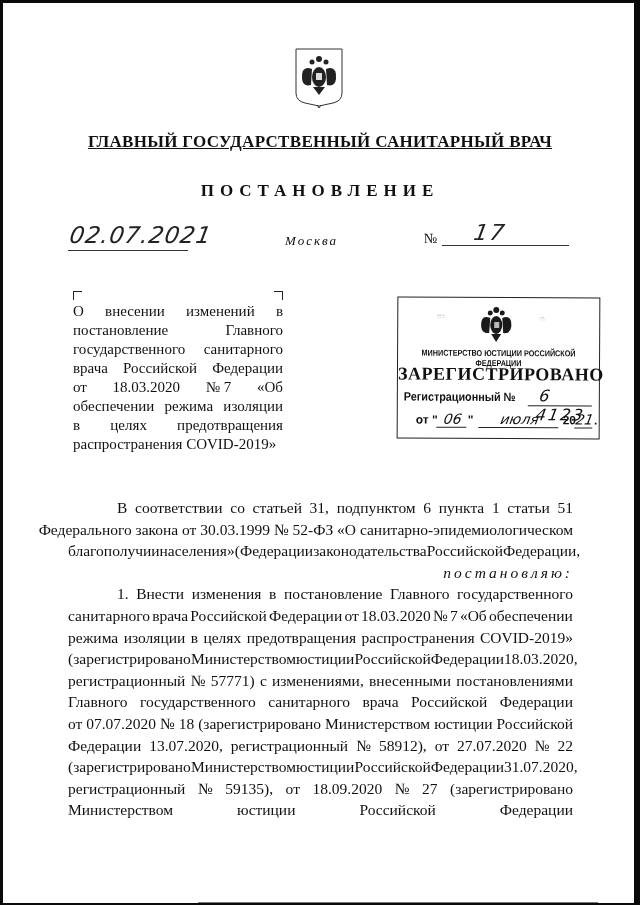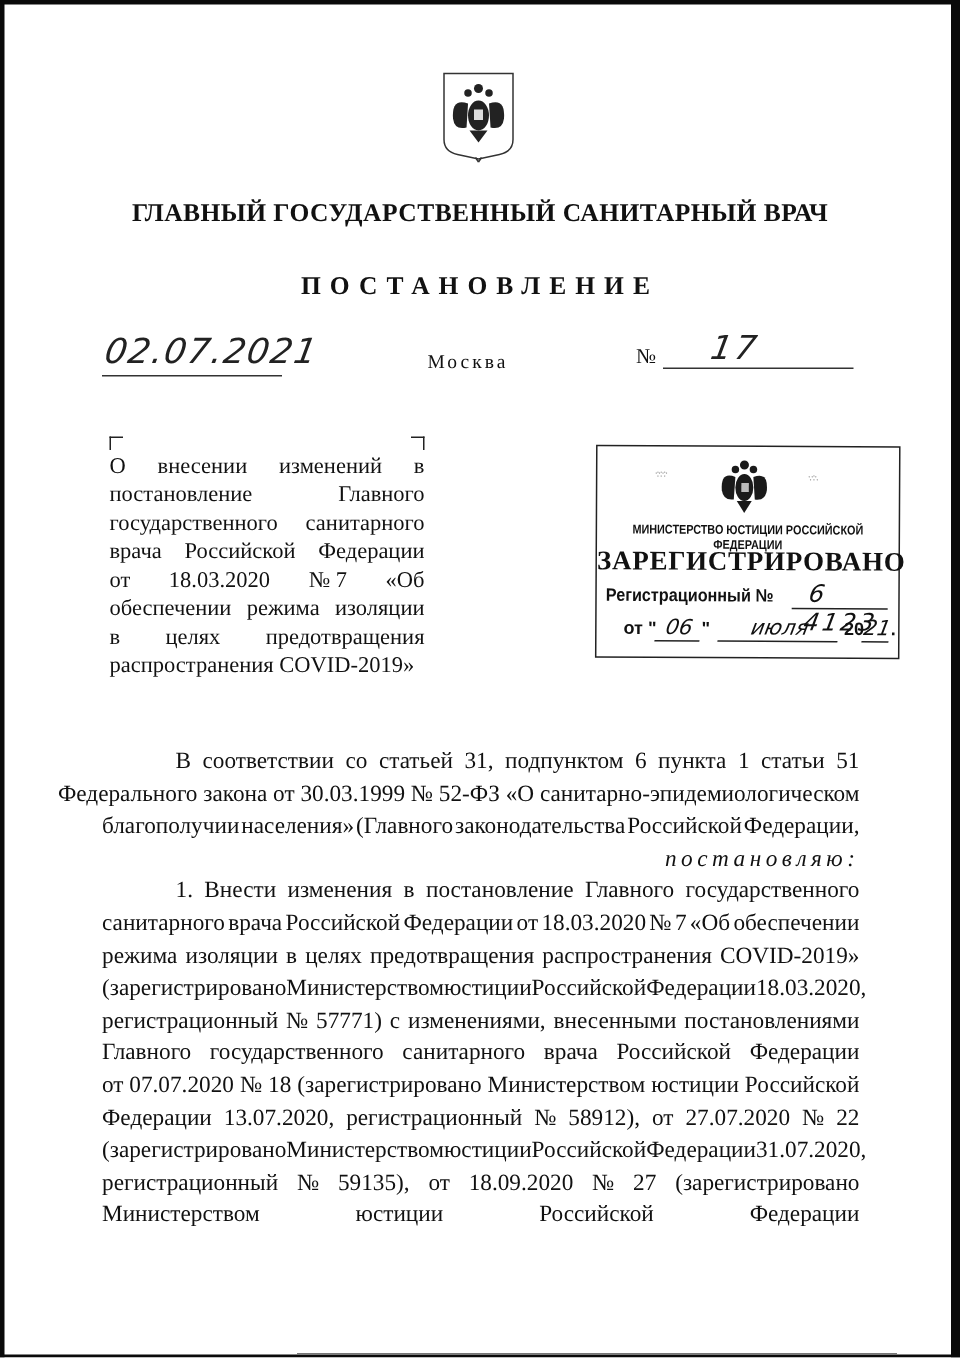--- a/index.html
+++ b/index.html
@@ -15,34 +15,35 @@
     .b-top { left: 0; top: 0; width: 640px; height: 3px; }
     .b-bottom { left: 0; bottom: 0; width: 640px; height: 2px; }
     .b-bottom-gray { position:absolute; left: 198px; bottom: 2px; width: 400px; height: 1px; background:#777; }
 
     .emblem { position: absolute; left: 293px; top: 47px; width: 52px; height: 64px; }
 
     .authority {
       position: absolute; left: 0; width: 640px; top: 132px;
       text-align: center; font-weight: bold; font-size: 17px; line-height: 20px;
       letter-spacing: 0.3px;
+      text-decoration: underline;
     }
     .doctype {
       position: absolute; left: 0; width: 640px; top: 181px;
       text-align: center; font-weight: bold; font-size: 17px; letter-spacing: 6px;
     }
 
     .date {
       position: absolute; left: 70px; top: 222px;
       font-family: "DejaVu Sans", sans-serif; font-style: italic;
       font-size: 23px; letter-spacing: 1px; color: #222;
       transform: skewX(-10deg);
     }
     .date-line { position: absolute; left: 68px; top: 250px; width: 120px; height: 1px; background: #333; }
-    .city { position: absolute; left: 285px; top: 233px; font-size: 13px; letter-spacing: 2px; }
+    .city { position: absolute; left: 285px; top: 233px; font-size: 13px; letter-spacing: 2px; font-style: italic; }
     .num-label { position: absolute; left: 424px; top: 231px; font-size: 14px; }
     .num-line { position: absolute; left: 442px; top: 245px; width: 127px; height: 1px; background: #333; }
     .num-value {
       position: absolute; left: 474px; top: 220px;
       font-family: "DejaVu Sans", sans-serif; font-style: italic; font-size: 22px; color: #222;
       transform: skewX(-10deg); letter-spacing: 2px;
     }
 
     .corner { position: absolute; width: 8px; height: 8px; border-color: #222; border-style: solid; }
     .corner-tl { left: 73px; top: 291px; border-width: 1px 0 0 1px; }
@@ -221,21 +222,21 @@
         <span>1</span>
         <span>статьи</span>
         <span>51</span>
       </div>
       <div class="ln left">
         <span>Федерального закона от 30.03.1999 № 52-ФЗ «О санитарно-эпидемиологическом</span>
       </div>
       <div class="ln">
         <span>благополучии</span>
         <span>населения»</span>
-        <span>(Главного</span>
+        <span>(Федерации</span>
         <span>законодательства</span>
         <span>Российской</span>
         <span>Федерации,</span>
       </div>
       <div class="ln left">
         <span class="spaced">постановляю:</span>
       </div>
     </div>
   <div id="item1">
       <div class="ln indent">

